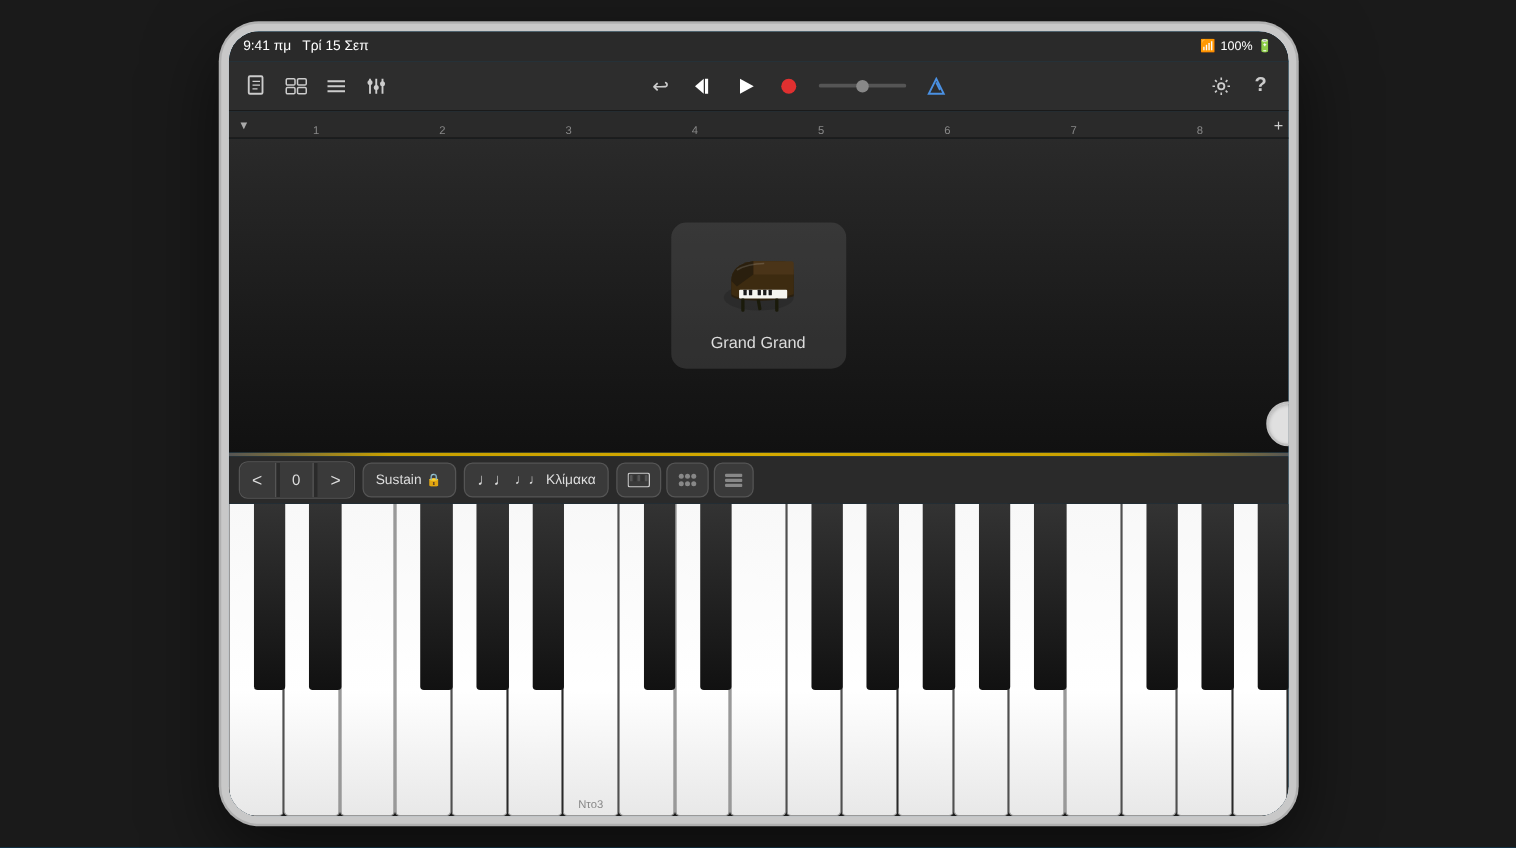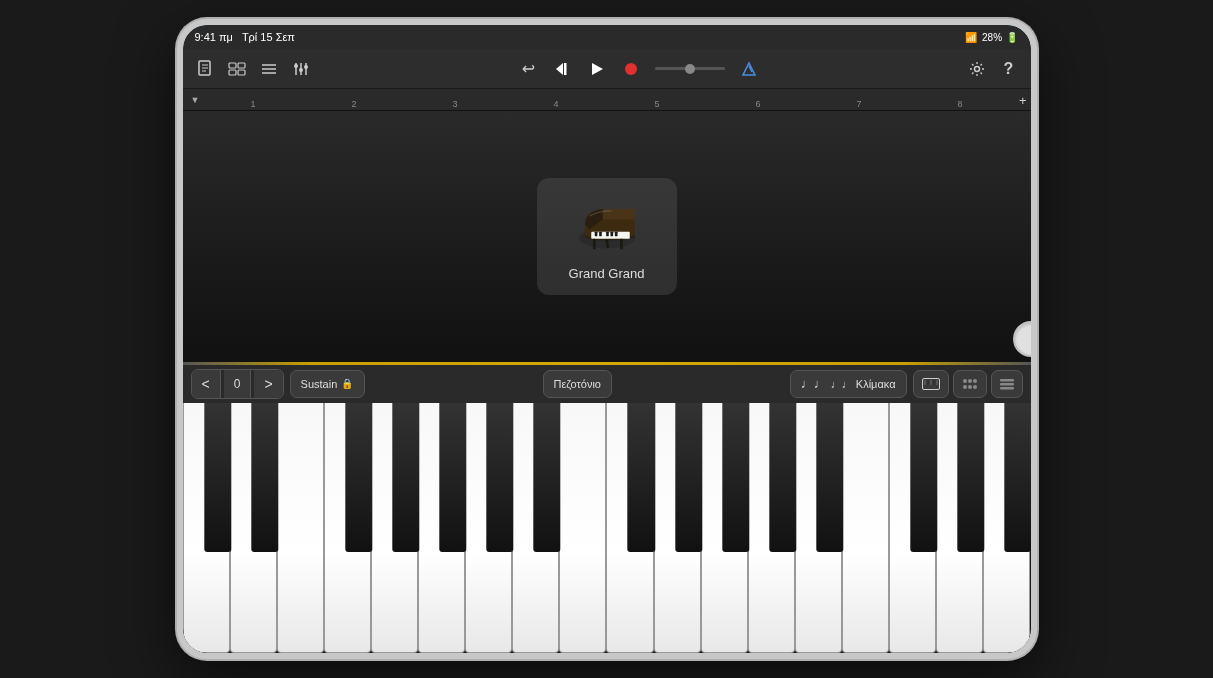--- a/index.html
+++ b/index.html
@@ -320,21 +320,21 @@
   <div class="screen">
 
     <div class="status-bar">
       <div class="status-time">
         <span>9:41 πμ</span>
         &nbsp;
         <span>Τρί 15 Σεπ</span>
       </div>
       <div class="status-right">
         <span>📶</span>
-        <span>28%</span>
+        <span>100%</span>
         <span>🔋</span>
       </div>
     </div>
 
     <div class="toolbar">
       <div class="toolbar-group">
         <div class="tb-btn">
           <svg width="18" height="18" viewBox="0 0 18 18" fill="none">
             <rect x="3" y="1" width="11" height="14" rx="1" stroke="#ccc" stroke-width="1.5" fill="none"></rect>
             <line x1="6" y1="5" x2="12" y2="5" stroke="#ccc" stroke-width="1"></line>
@@ -467,25 +467,20 @@
         <button class="ctrl-btn" style="font-size:14px; color:#ddd; background:#3a3a3a; border:none; cursor:pointer; padding:0 10px; height:28px; border-right:1px solid #555;">&lt;</button>
         <span class="ctrl-btn" style="padding:0 10px; border-right:1px solid #555;">0</span>
         <button class="ctrl-btn" style="font-size:14px; color:#ddd; background:#3a3a3a; border:none; cursor:pointer; padding:0 10px; height:28px;">&gt;</button>
       </div>
 
       <div class="ctrl-label">
         <span>Sustain</span>
         <span style="font-size:10px;">🔒</span>
       </div>
 
-      <div class="ctrl-center">
-        <div class="ctrl-label">
-          <span>Πεζοτόνιο</span>
-        </div>
-      </div>
 
       <div class="ctrl-label">
         <span style="font-size:13px;">♩♩</span>
         <span>♩♩ Κλίμακα</span>
       </div>
 
       <div class="ctrl-right">
         <div class="ctrl-label" style="padding:0 8px;">
           <svg width="18" height="12" viewBox="0 0 18 12" fill="none">
             <rect x="0.5" y="0.5" width="17" height="11" rx="1.5" stroke="#ccc" stroke-width="1"></rect>
@@ -532,20 +527,23 @@
             <div class="black-key" style="left:0; transform:translateX(75%);"></div>
           </div>
           <div class="white-key" style="position:relative;">
             <div class="black-key" style="left:0; transform:translateX(75%);"></div>
           </div>
           <div class="white-key" style="position:relative;">
             <div class="black-key" style="left:0; transform:translateX(75%);"></div>
           </div>
 
           <div class="white-key" style="position:relative;">
+            <span class="octave-label">Ντο3</span>
+          </div>
+          <div class="white-key" style="position:relative;">
             <div class="black-key" style="left:0; transform:translateX(75%);"></div>
           </div>
           <div class="white-key" style="position:relative;">
             <div class="black-key" style="left:0; transform:translateX(75%);"></div>
           </div>
           <div class="white-key"></div>
           <div class="white-key" style="position:relative;">
             <div class="black-key" style="left:0; transform:translateX(75%);"></div>
           </div>
           <div class="white-key" style="position:relative;">

